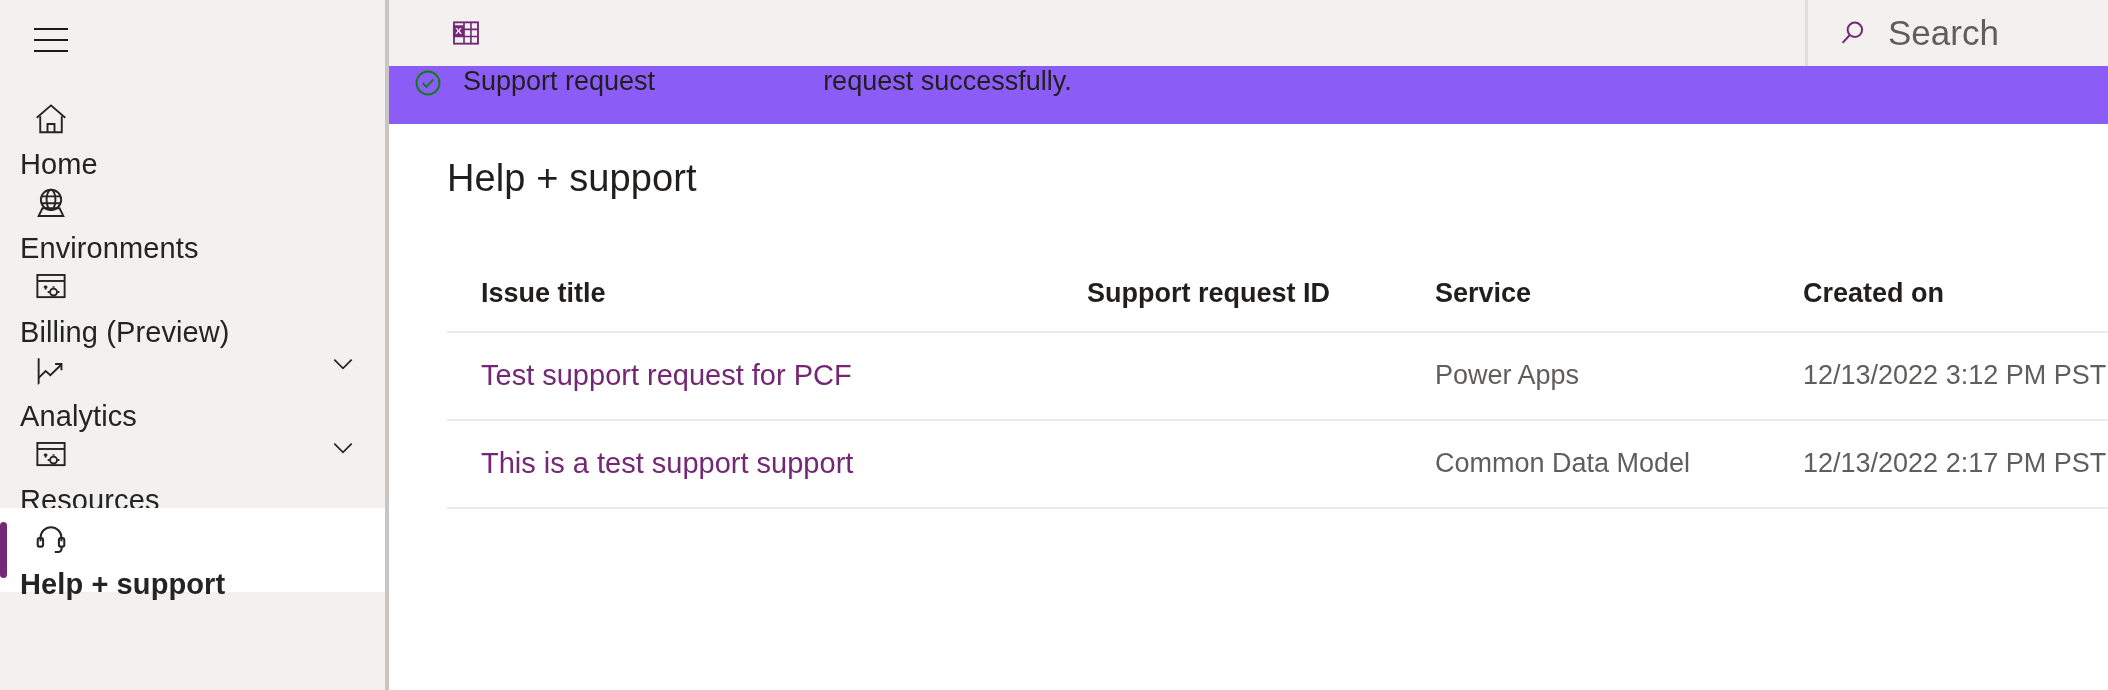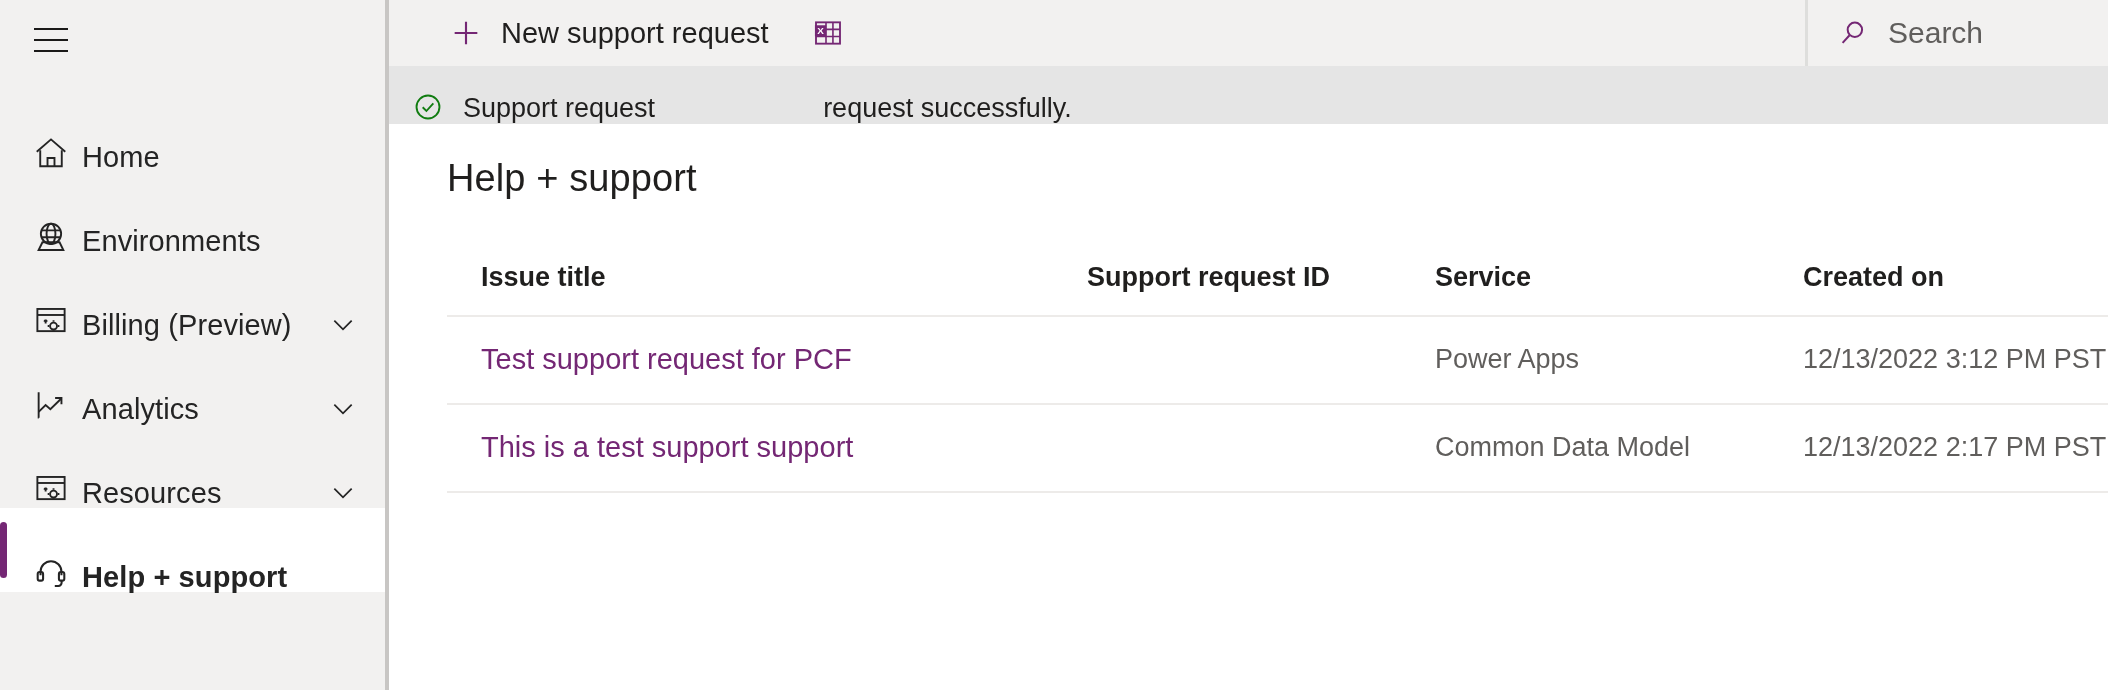--- a/index.html
+++ b/index.html
@@ -63,27 +63,28 @@
   .nav-list {
     display: flex;
     flex-direction: column;
     padding-top: 8px;
   }
 
   .nav-item {
     position: relative;
     height: 84px;
     display: flex;
-    align-items: flex-end;
+    align-items: flex-start;
     padding-left: 20px;
     padding-right: 22px;
     cursor: pointer;
     color: #242424;
     text-decoration: none;
     background: transparent;
+    flex-direction: column;
   }
 
   .nav-item.selected {
     background: #ffffff;
   }
   .nav-item.selected::before {
     content: "";
     position: absolute;
     left: 0;
     top: 14px;
@@ -181,33 +182,33 @@
     width: 34px; height: 34px;
     flex: 0 0 34px;
     display: flex; align-items: center; justify-content: center;
     margin-right: 18px;
   }
   .search-input {
     border: none;
     outline: none;
     background: transparent;
     font-family: inherit;
-    font-size: 30px;
+    font-size: 35px;
     color: #1d4ed8;
     width: 200px;
   }
   .search-input::placeholder { color: #605e5c; opacity: 1; }
 
   
   .banner {
     height: 58px;
     flex: 0 0 58px;
-    background: #e5e5e5;
-    display: flex;
-    align-items: flex-end;
+    background: #8b5cf6;
+    display: flex;
+    align-items: flex-start;
     padding-left: 22px;
     color: #201f1e;
     font-size: 27px;
   }
   .banner-icon {
     width: 34px; height: 34px;
     flex: 0 0 34px;
     display: flex; align-items: center; justify-content: center;
     margin-right: 18px;
   }
@@ -231,21 +232,21 @@
   .page-title {
     font-size: 38px;
     font-weight: 400;
     color: #201f1e;
     letter-spacing: 0.1px;
     line-height: 1.2;
   }
 
   
   .table-wrap {
-    margin-top: 60px;
+    margin-top: 76px;
     margin-left: 0;
     padding-right: 0;
   }
 
   table.sr-table {
     width: 1758px;
     border-collapse: collapse;
     table-layout: fixed;
   }
 
@@ -387,28 +388,20 @@
         <span class="nav-label">Help + support</span>
       </a>
 
     </div>
   </nav>
 
   <section class="main">
 
     <div class="commandbar">
 
-      <button class="cmd-btn">
-        <span class="cmd-icon">
-          <svg width="34" height="34" viewBox="0 0 24 24" fill="none" stroke="#742774" stroke-width="1.5">
-            <path d="M12 4v16M4 12h16"></path>
-          </svg>
-        </span>
-        <span>New support request</span>
-      </button>
 
       <button class="cmd-btn">
         <span class="cmd-icon">
           <svg width="32" height="32" viewBox="0 0 24 24" fill="none">
             <rect x="3" y="4" width="18" height="16" stroke="#742774" stroke-width="1.4" fill="none"></rect>
             <path d="M3 9.3h18M3 14.6h18M10.5 4v16M15.7 4v16" stroke="#742774" stroke-width="1.2"></path>
             <rect x="2.2" y="6.2" width="8.4" height="8.2" fill="#742774"></rect>
             <text x="6.4" y="12.6" font-family="Liberation Sans, sans-serif" font-size="7.4" font-weight="bold" fill="#ffffff" text-anchor="middle">X</text>
           </svg>
         </span>

